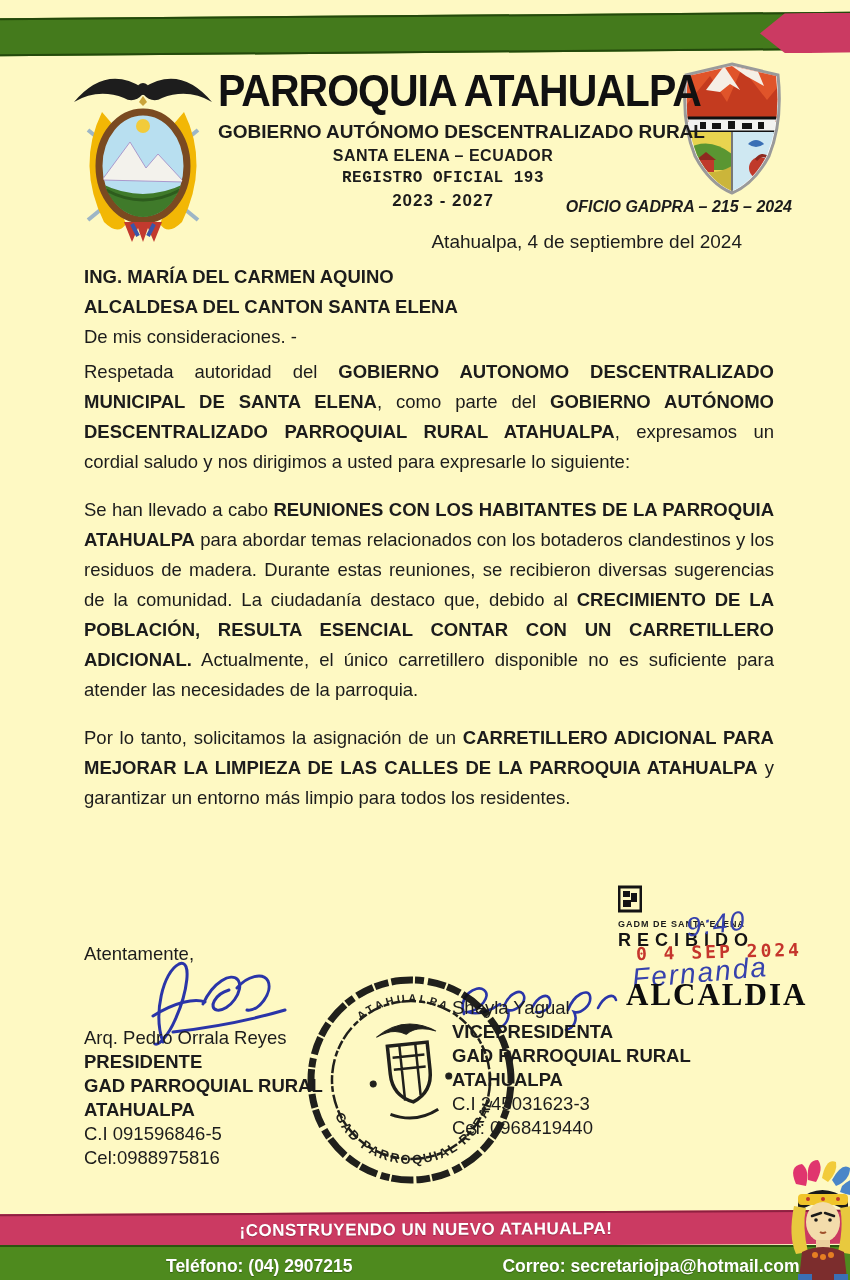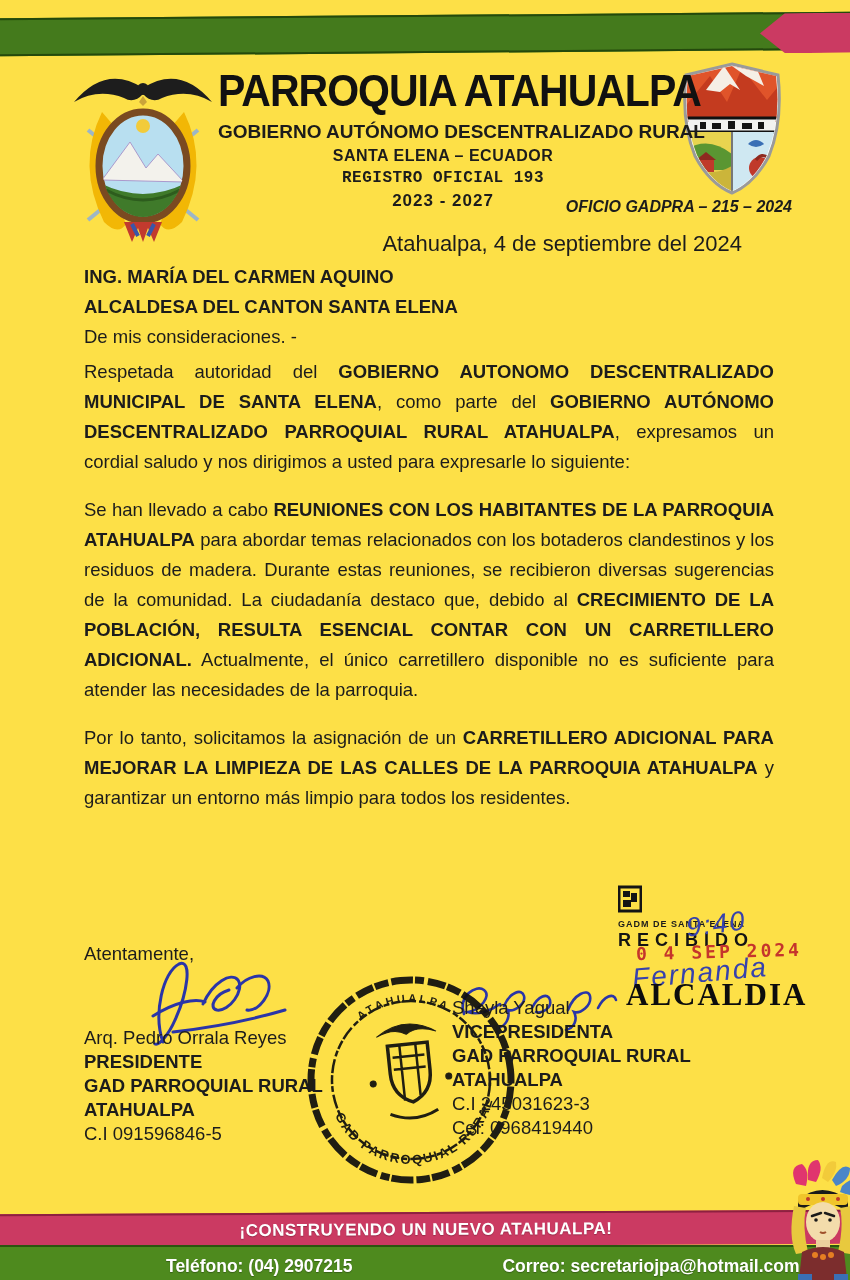--- a/index.html
+++ b/index.html
@@ -1,19 +1,19 @@
 <!DOCTYPE html>
 <html><head>
 <meta charset="utf-8">
 <style>
   * { margin:0; padding:0; box-sizing:border-box; }
   html,body { background:#777; }
   .page {
     position:relative; width:850px; height:1280px; margin:0 auto;
-    background:#fde047; overflow:hidden;
+    background:#fef9c3; overflow:hidden;
     font-family:"Liberation Sans", sans-serif; color:#1c1c1c;
   }
   
   .ribbon { position:absolute; left:-6px; top:15px; width:870px; height:38px;
     background:#447a1c; border-top:2px solid #24490c; border-bottom:2px solid #24490c;
     transform:rotate(-0.45deg); }
   .ribbon-tip { position:absolute; right:-6px; top:13px; width:96px; height:40px;
     background:#cb3a62; transform:rotate(-0.45deg);
     clip-path:polygon(0 50%, 26% 0, 100% 0, 100% 100%, 26% 100%); }
   
@@ -21,21 +21,21 @@
   .pshield { position:absolute; left:672px; top:60px; }
   .head-center { position:absolute; left:218px; top:68px; width:450px; text-align:center; }
   .head-title { font-size:41px; font-weight:bold; letter-spacing:-1px;
     transform:scaleY(1.08); white-space:nowrap; color:#111; }
   .head-l1 { font-size:19px; font-weight:bold; margin-top:6px; white-space:nowrap; }
   .head-l2 { font-size:16px; font-weight:bold; margin-top:4px; letter-spacing:.5px; }
   .head-l3 { font-size:16px; font-weight:bold; margin-top:4px; letter-spacing:.5px;font-family:Liberation Mono, monospace; }
   .head-l4 { font-size:17px; font-weight:bold; margin-top:4px; letter-spacing:1px; }
   .oficio { position:absolute; right:58px; top:198px; font-size:16px;
     font-weight:bold; font-style:italic; }
-  .dateline { position:absolute; right:108px; top:231px; font-size:22px; }
+  .dateline { position:absolute; right:108px; top:231px; font-size:19px; }
   
   .body { position:absolute; left:84px; top:262px; width:690px;
     font-size:18.5px; line-height:30px; }
   .rec { font-weight:bold; }
   .salut { }
   .para { text-align:justify; margin-top:18px; }
   .para.first { margin-top:5px; }
   .para b { font-weight:bold; }
   .closing { position:absolute; left:84px; top:943px; font-size:18.5px; }
   
@@ -220,20 +220,21 @@
     <text font-size="11" font-weight="bold" fill="#0e0e0e" letter-spacing="3">
       <textPath href="#sealArcUp" startOffset="50%" text-anchor="middle">ATAHUALPA</textPath>
     </text>
   </svg>
 
   <div class="sigcol left">
     <div>Arq. Pedro Orrala Reyes</div>
     <div class="bold">PRESIDENTE</div>
     <div class="bold">GAD PARROQUIAL RURAL ATAHUALPA</div>
     <div>C.I 091596846-5</div>
+    <div>Cel:0988975816</div>
   </div>
   <div class="sigcol right">
     <div>Sheyla Yagual</div>
     <div class="bold">VICEPRESIDENTA</div>
     <div class="bold">GAD PARROQUIAL RURAL ATAHUALPA</div>
     <div>C.I 245031623-3</div>
     <div>Cel: 0968419440</div>
   </div>
 
   <div class="band-pink">

